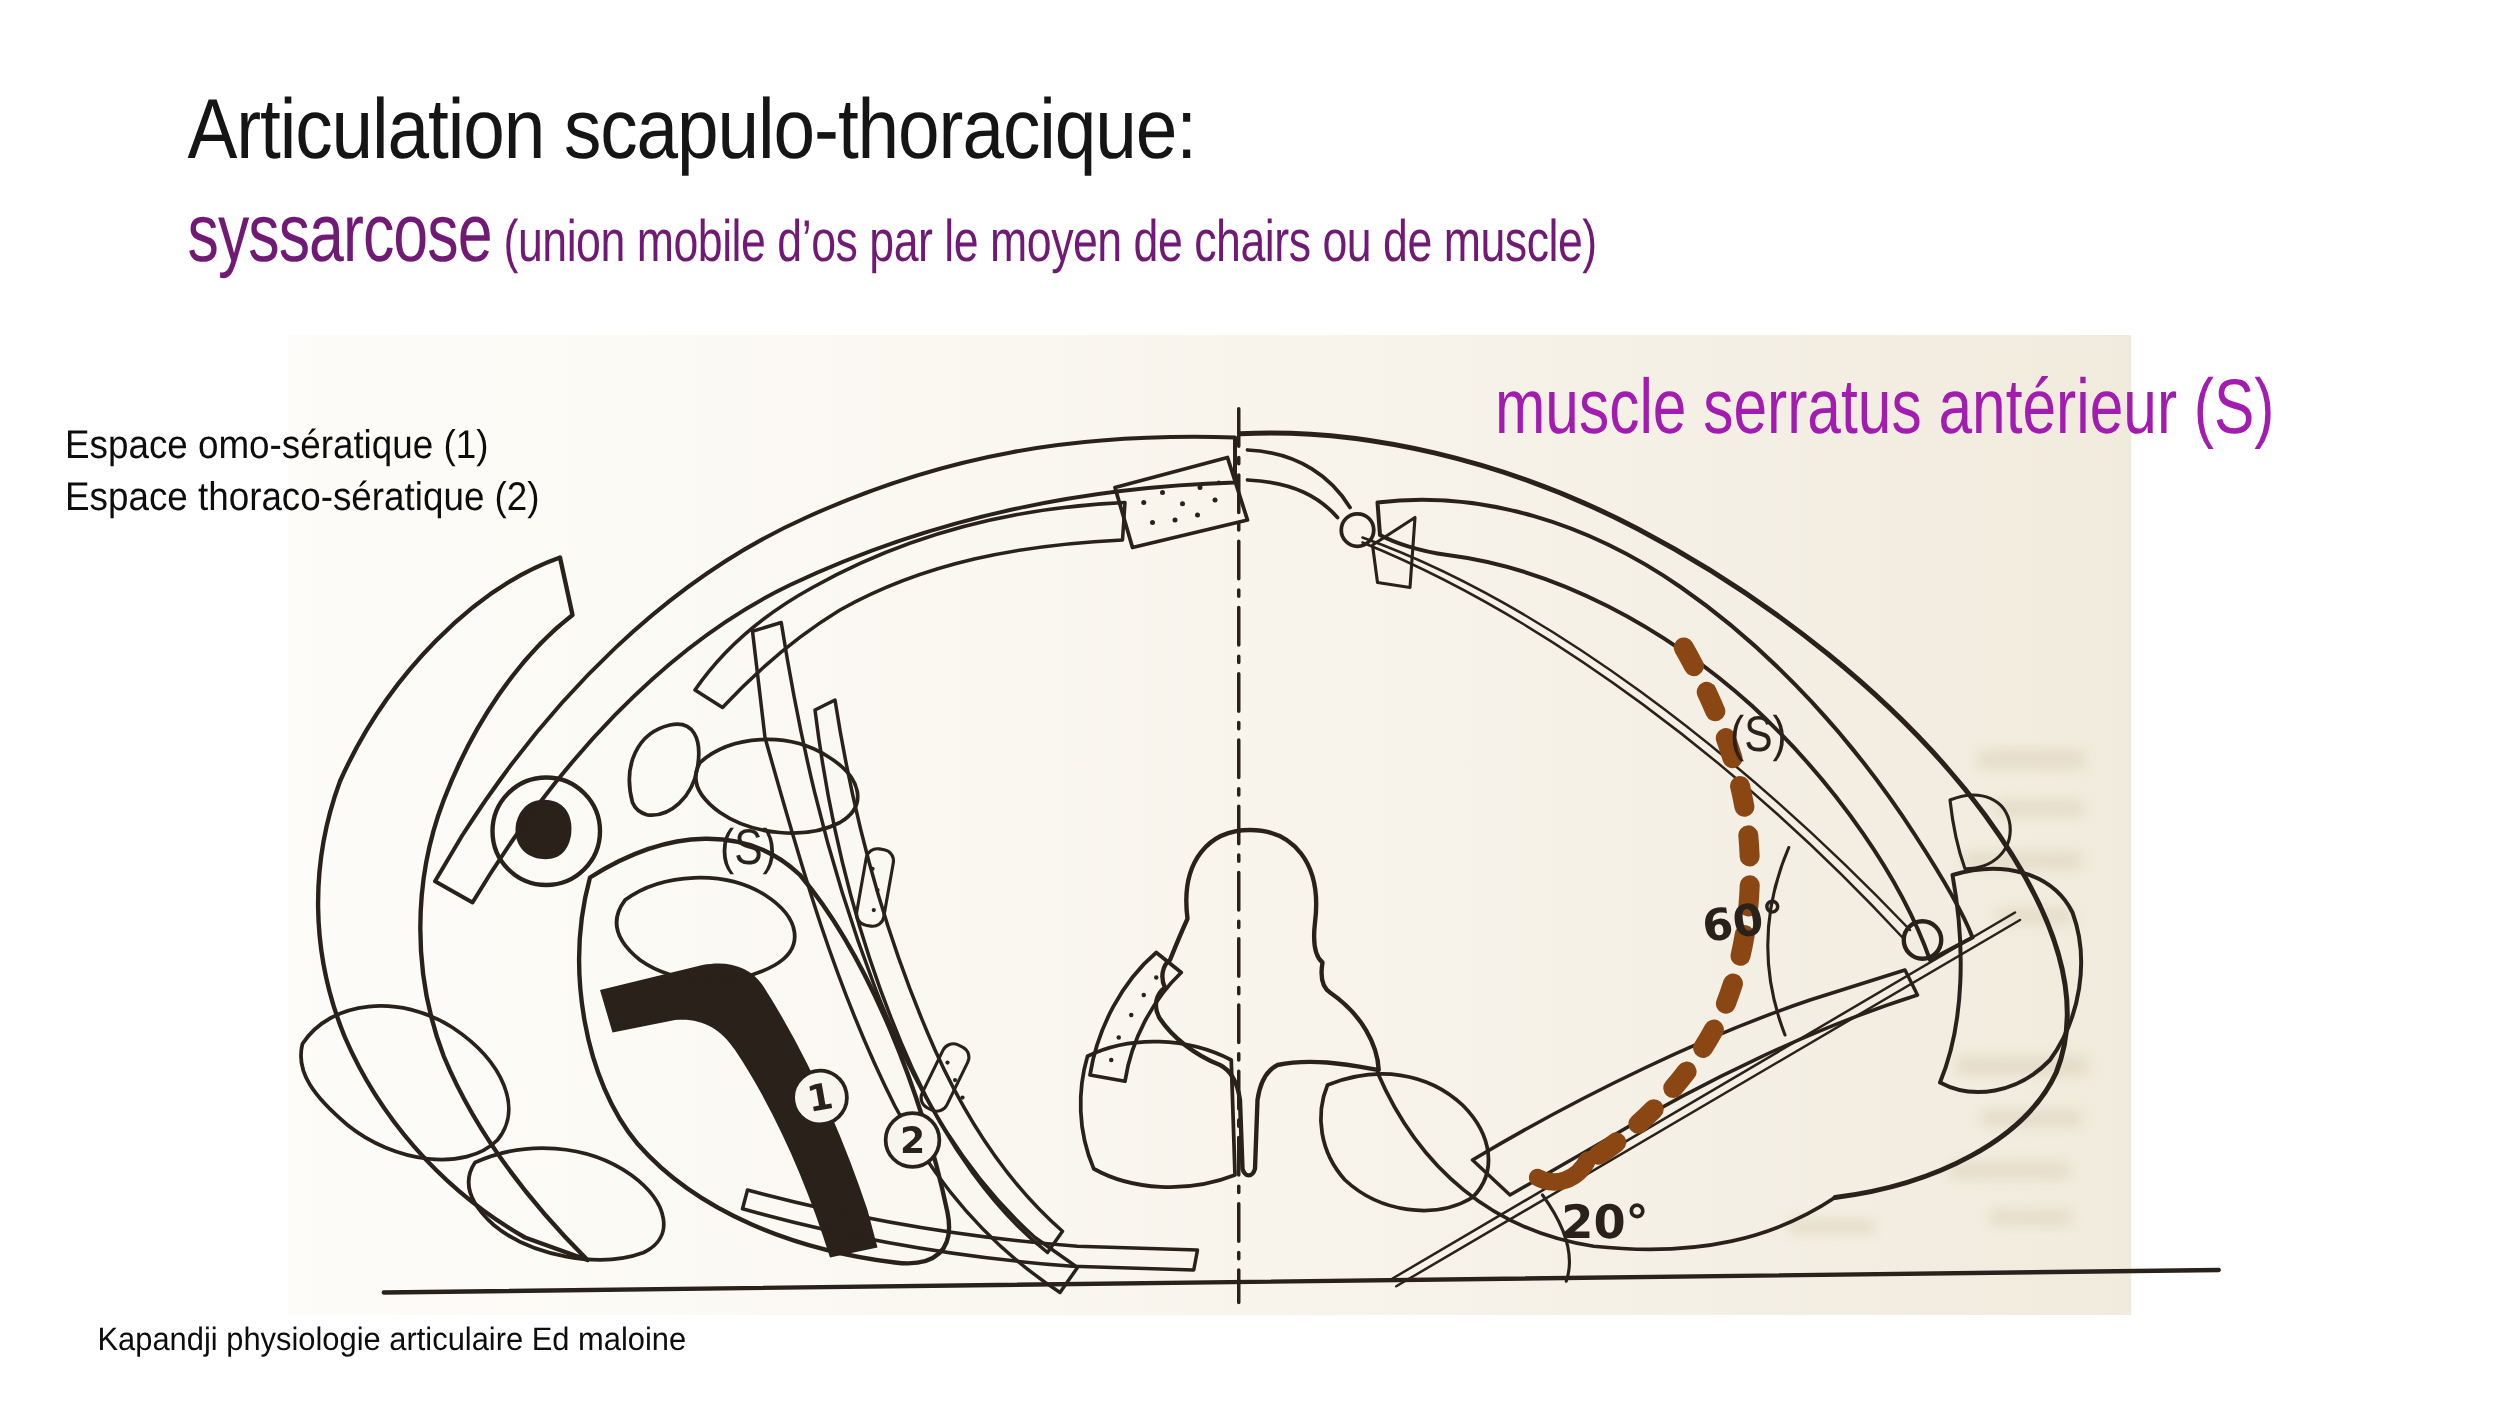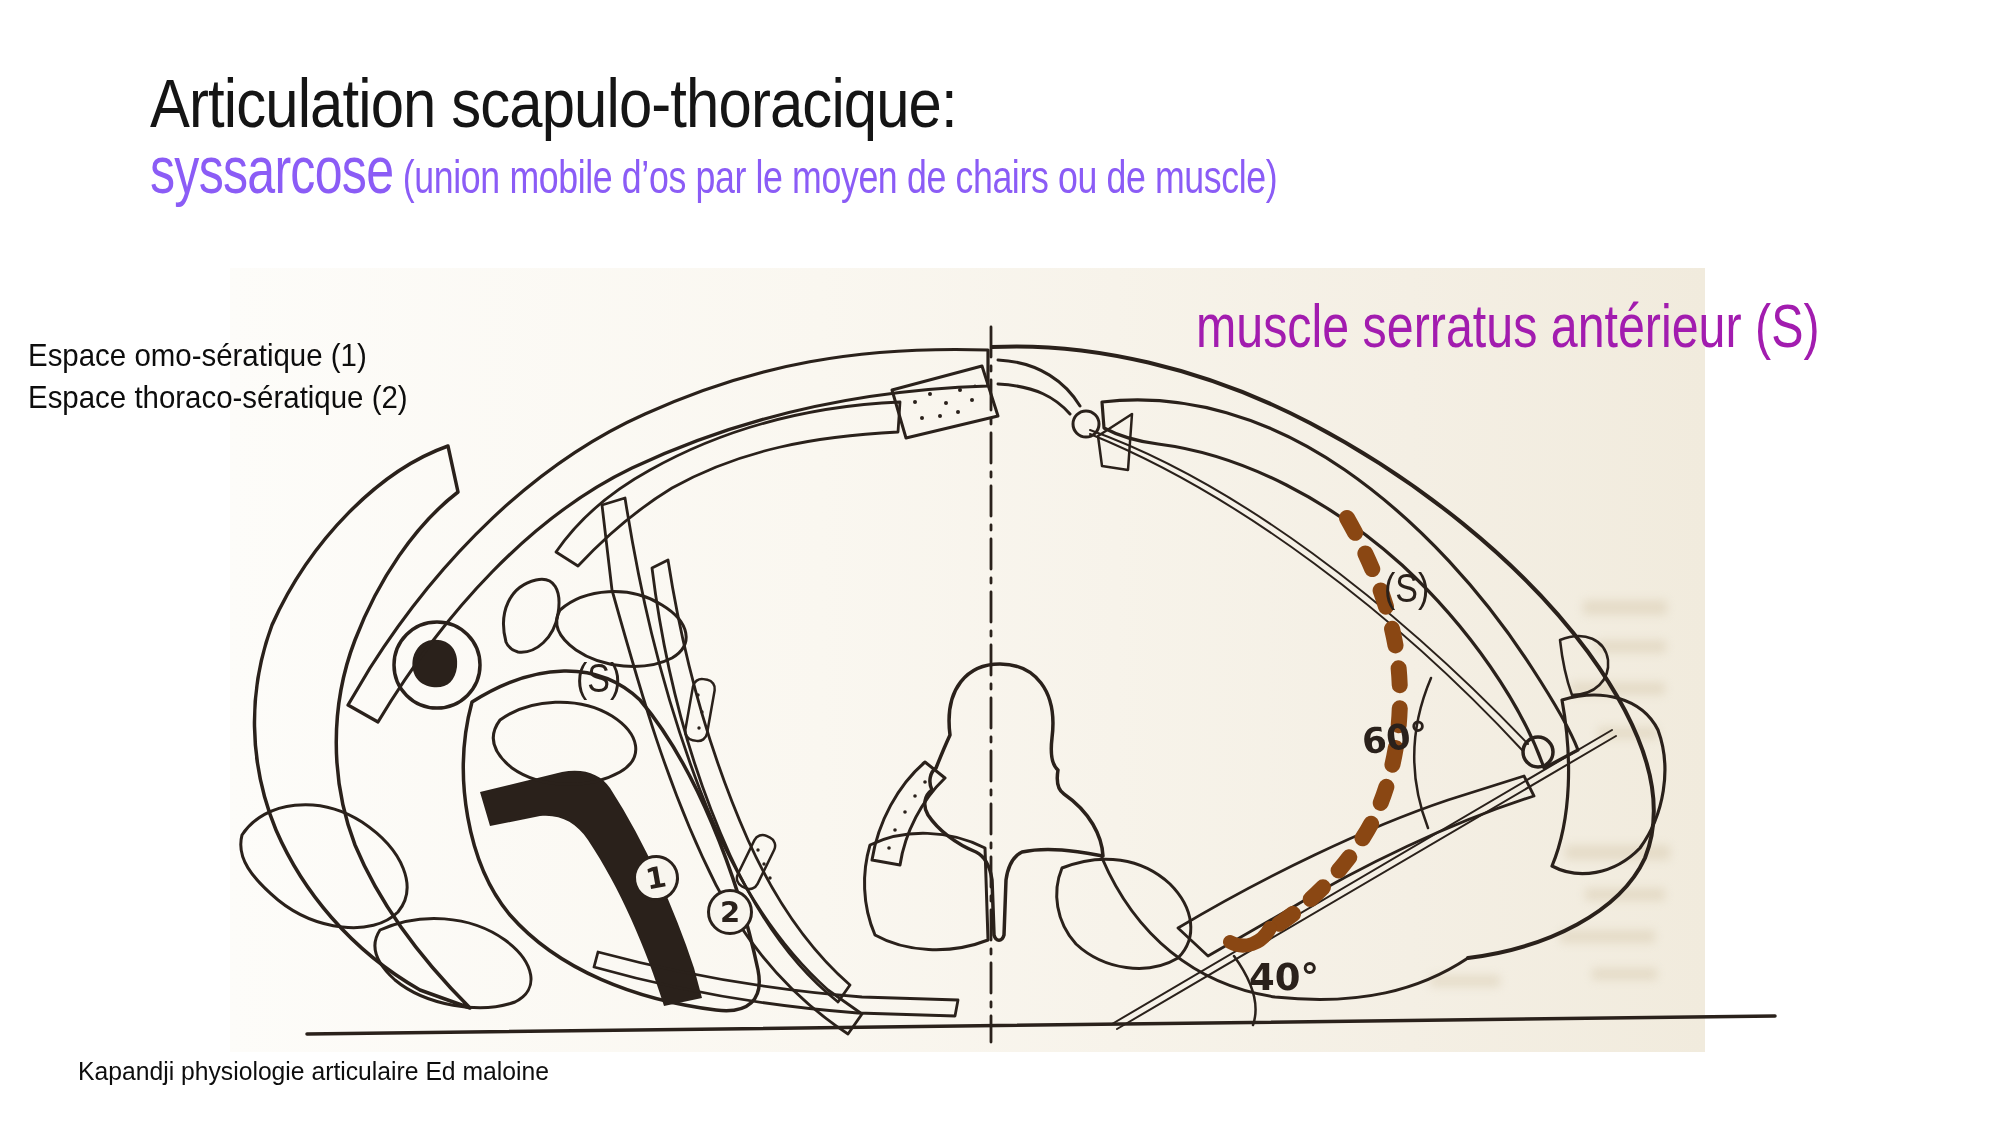--- a/index.html
+++ b/index.html
@@ -3,26 +3,26 @@
 <meta charset="utf-8">
 <style>
   html,body{margin:0;padding:0;background:#fff;}
   .slide{position:relative;width:1853px;height:1125px;background:#fff;overflow:hidden;
          font-family:"Liberation Sans",sans-serif;color:#111;}
   .abs{position:absolute;white-space:nowrap;}
   .condense{transform-origin:0 0;display:inline-block;}
 
   .title1{left:150px;top:64px;font-size:68px;font-weight:400;letter-spacing:-1px;color:#151515;}
   .title1 .condense{transform:scaleX(0.88);}
-  .title2{left:150px;top:132px;color:#8b5cf6;}
+  .title2{left:150px;top:148px;color:#701a75;}
   .title2 .condense{transform:scaleX(0.76);}
   .title2 .big{font-size:66px;letter-spacing:-1px;}
   .title2 .small{font-size:47px;letter-spacing:-0.5px;}
 
-  .espace{left:28px;top:334px;font-size:32px;line-height:42px;color:#0d0d0d;}
+  .espace{left:52px;top:334px;font-size:32px;line-height:42px;color:#0d0d0d;}
   .espace .condense{transform:scaleX(0.92);}
 
   .muscle-head{left:1196px;top:290px;font-size:62px;font-weight:400;color:#a21caf;}
   .muscle-head .condense{transform:scaleX(0.78);}
 
   .credit{left:42px;top:1056px;font-size:26px;color:#0d0d0d;margin-left:36px;}
   .credit .condense{transform:scaleX(0.95);}
 
   .fig-label{color:var(--ink);font-weight:400;}
   .s-left{left:576px;top:656px;font-size:40px;}
@@ -193,21 +193,21 @@
     <span class="condense">muscle serratus antérieur (S)</span>
   </div>
 
   <div class="abs fig-label s-left">
     <span class="condense">(S)</span>
   </div>
   <div class="abs fig-label s-right">
     <span class="condense">(S)</span>
   </div>
   <div class="abs deg deg60">60°</div>
-  <div class="abs deg deg30">40°</div>
+  <div class="abs deg deg30">20°</div>
 
   <div class="marker m1">1</div>
   <div class="marker m2">2</div>
 
   <div class="abs credit">
     <span class="condense">Kapandji physiologie articulaire Ed maloine</span>
   </div>
 </div>
 
 </body></html>

